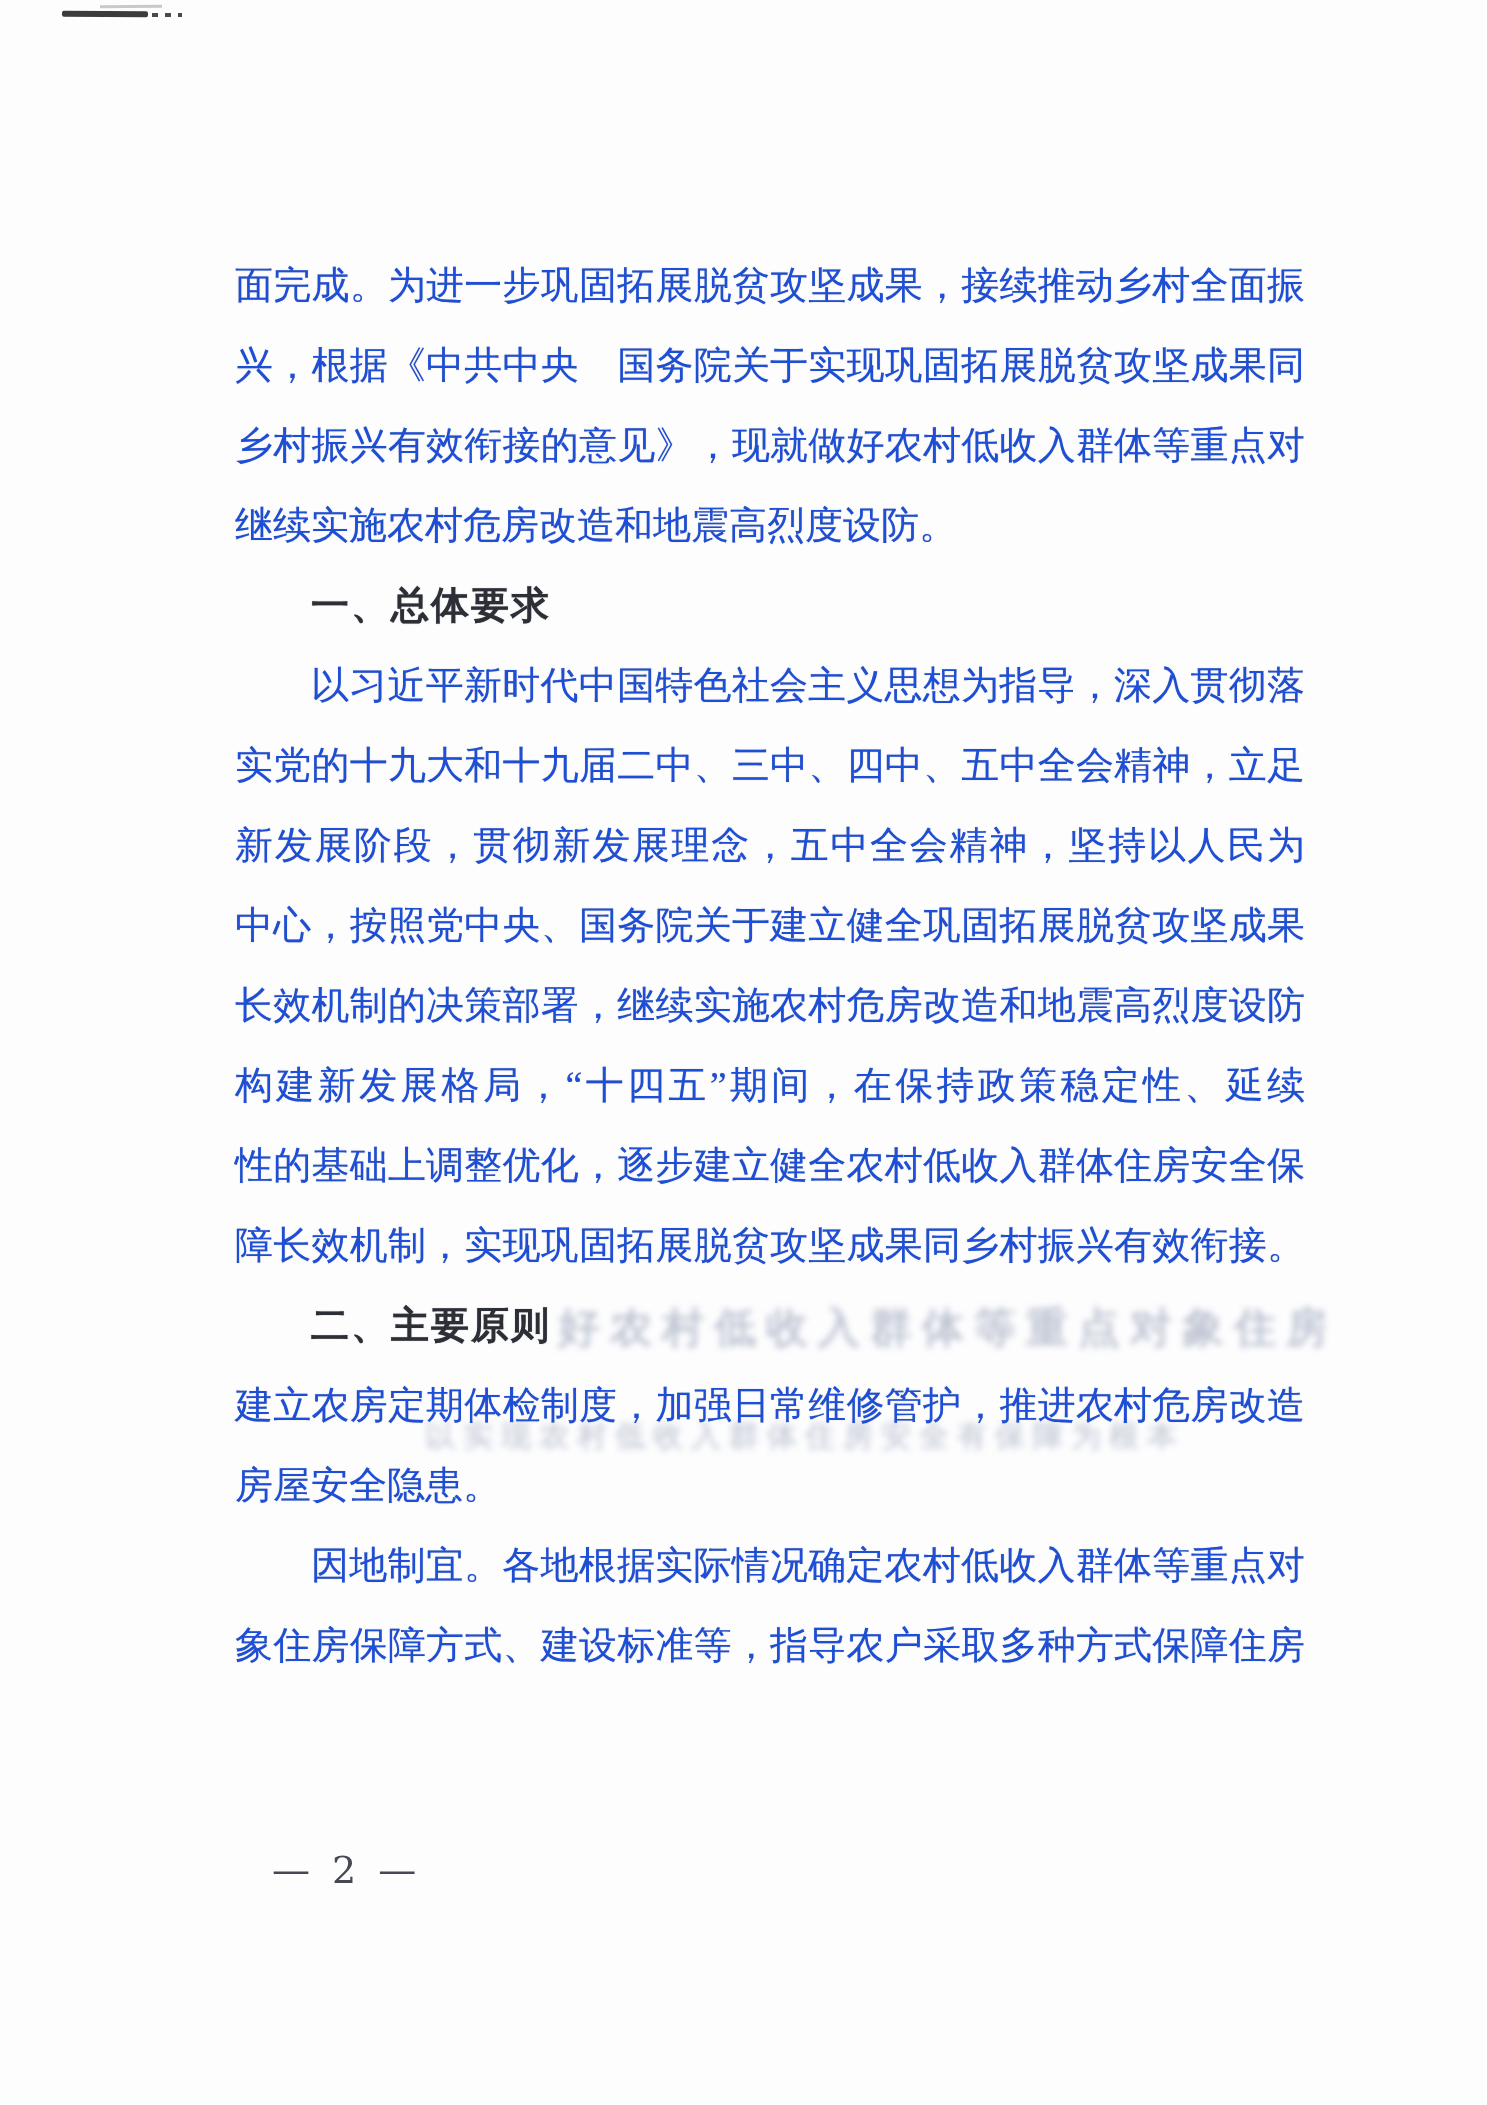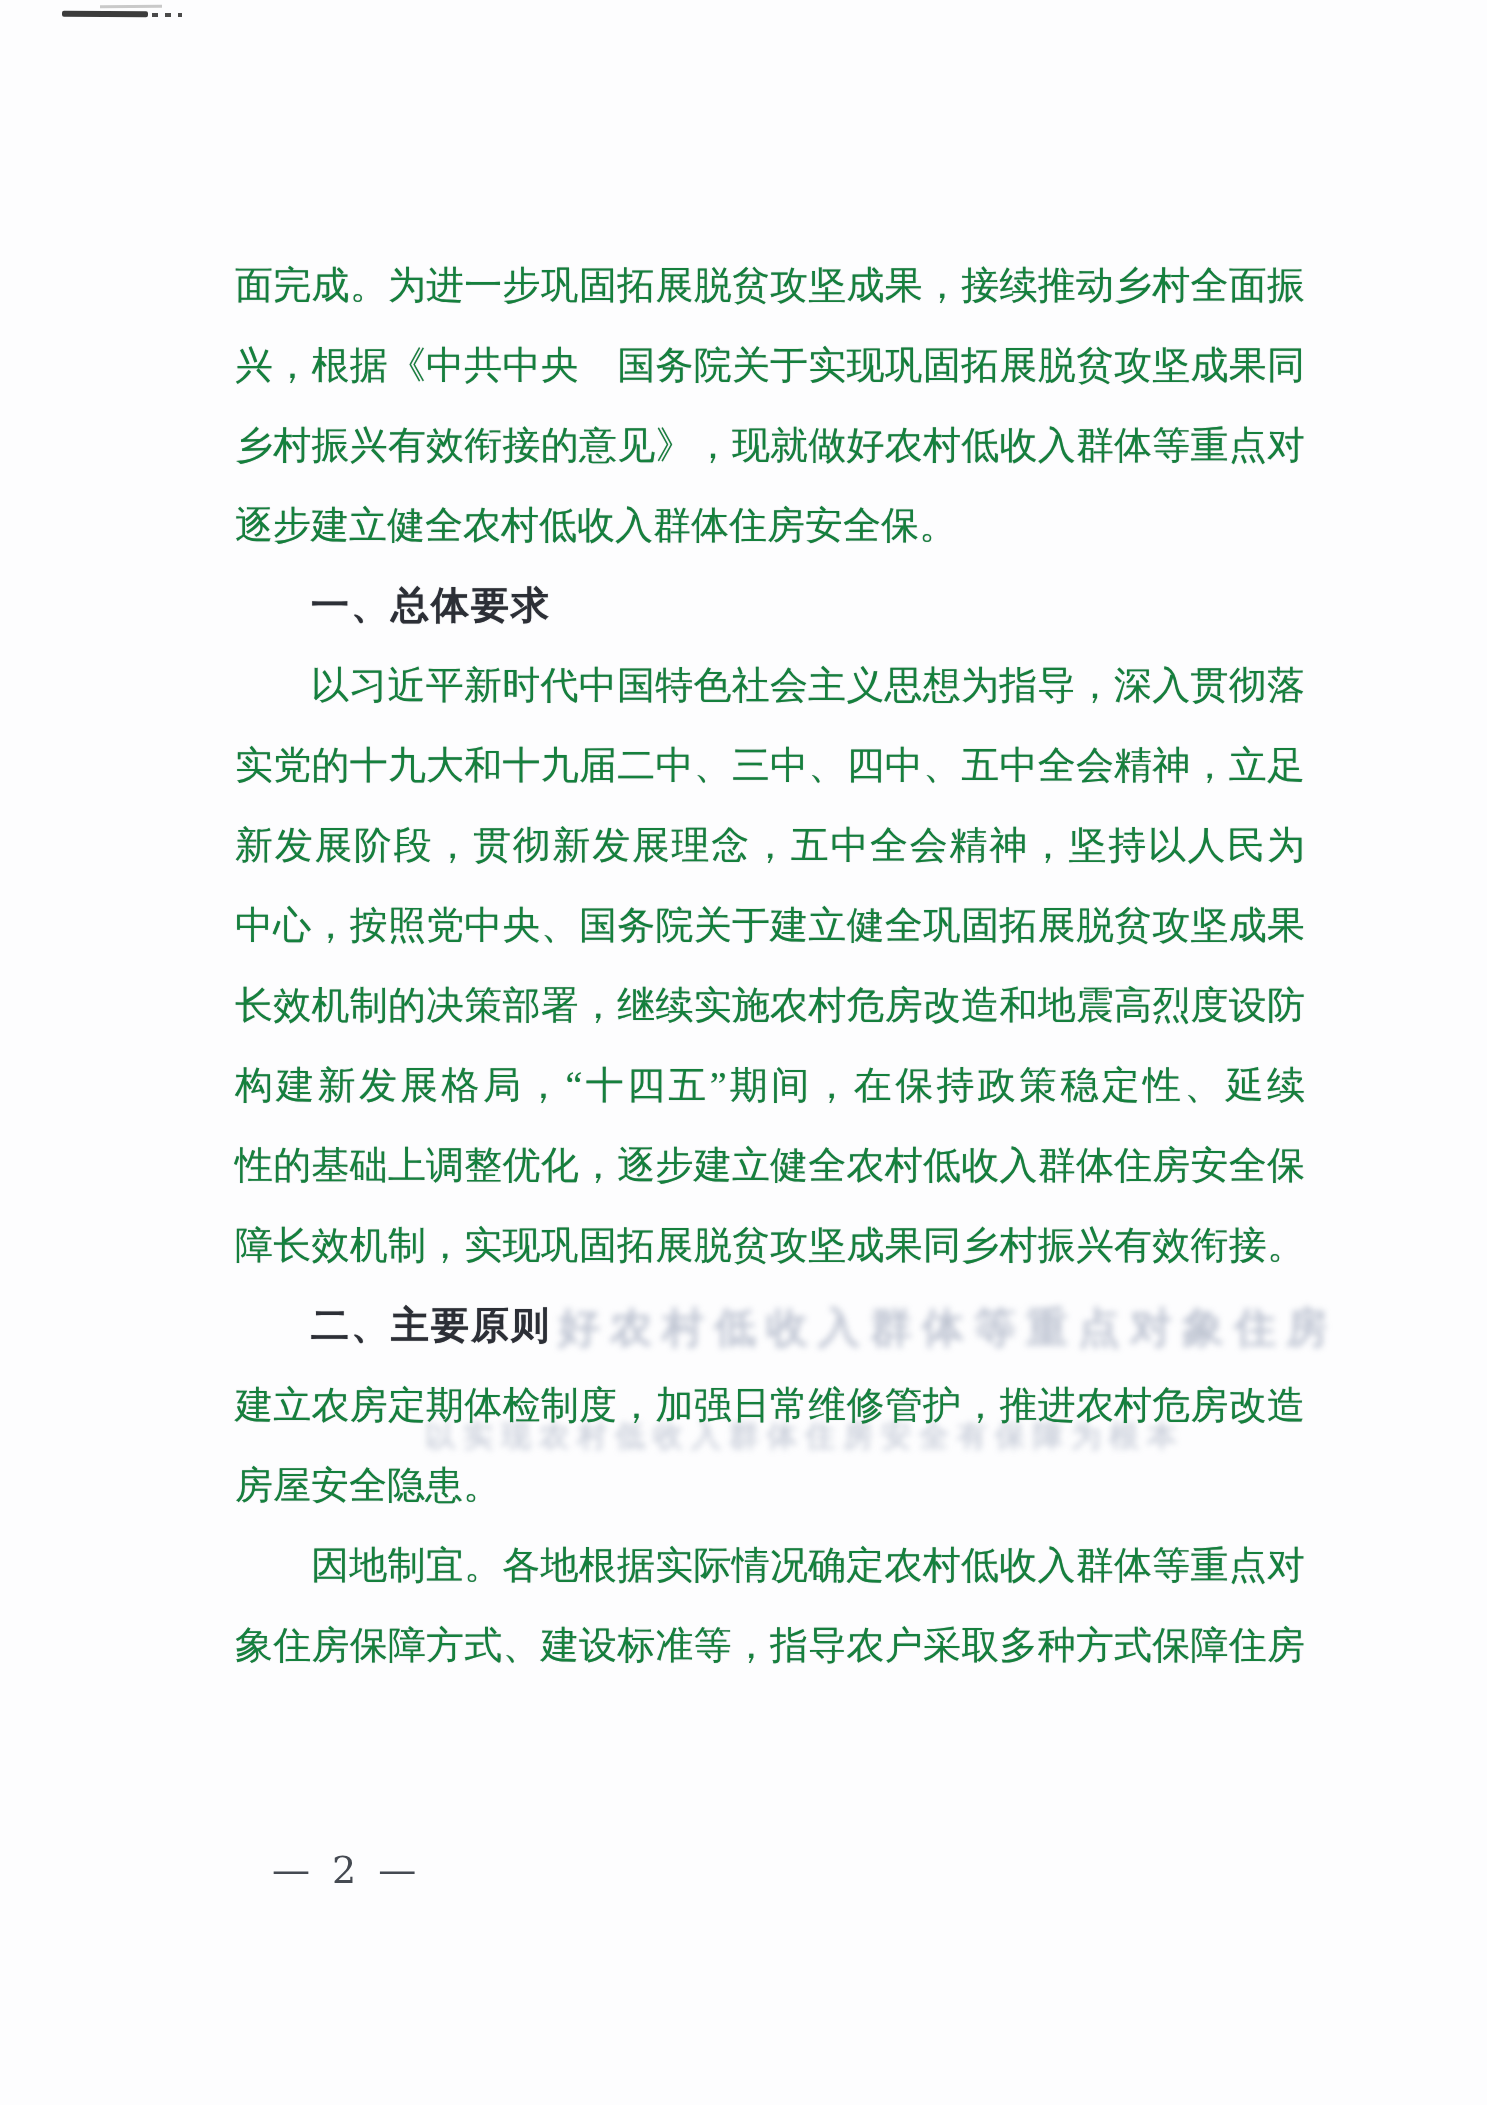--- a/index.html
+++ b/index.html
@@ -18,21 +18,21 @@
   .textblock {
     position: absolute;
     left: 235px;
     top: 245px;
     width: 1070px;
   }
   .line {
     height: 80px;
     line-height: 80px;
     font-size: 38px;
-    color: #15803d;
+    color: #1d4ed8;
     font-family: "Liberation Serif", serif;
     text-align: justify;
     text-align-last: justify;
     text-shadow: 0 0 1px rgba(59, 64, 74, 0.45);
   }
   .line.end {
     text-align: left;
     text-align-last: left;
   }
   .line.indent { padding-left: 76px; }
@@ -114,21 +114,21 @@
     <div class="streak-dashes"></div>
   </div>
 
   <div class="ghost ghost-1">好农村低收入群体等重点对象住房安全</div>
   <div class="ghost ghost-2">以实现农村低收入群体住房安全有保障为根本</div>
 
   <div class="textblock">
     <div class="line">面完成。为进一步巩固拓展脱贫攻坚成果，接续推动乡村全面振</div>
     <div class="line">兴，根据《中共中央　国务院关于实现巩固拓展脱贫攻坚成果同</div>
     <div class="line">乡村振兴有效衔接的意见》，现就做好农村低收入群体等重点对</div>
-    <div class="line end">逐步建立健全农村低收入群体住房安全保。</div>
+    <div class="line end">继续实施农村危房改造和地震高烈度设防。</div>
     <div class="line heading indent">一、总体要求</div>
     <div class="line indent">以习近平新时代中国特色社会主义思想为指导，深入贯彻落</div>
     <div class="line">实党的十九大和十九届二中、三中、四中、五中全会精神，立足</div>
     <div class="line">新发展阶段，贯彻新发展理念，五中全会精神，坚持以人民为</div>
     <div class="line">中心，按照党中央、国务院关于建立健全巩固拓展脱贫攻坚成果</div>
     <div class="line">长效机制的决策部署，继续实施农村危房改造和地震高烈度设防</div>
     <div class="line">构建新发展格局，“十四五”期间，在保持政策稳定性、延续</div>
     <div class="line">性的基础上调整优化，逐步建立健全农村低收入群体住房安全保</div>
     <div class="line">障长效机制，实现巩固拓展脱贫攻坚成果同乡村振兴有效衔接。</div>
     <div class="line heading indent">二、主要原则</div>

